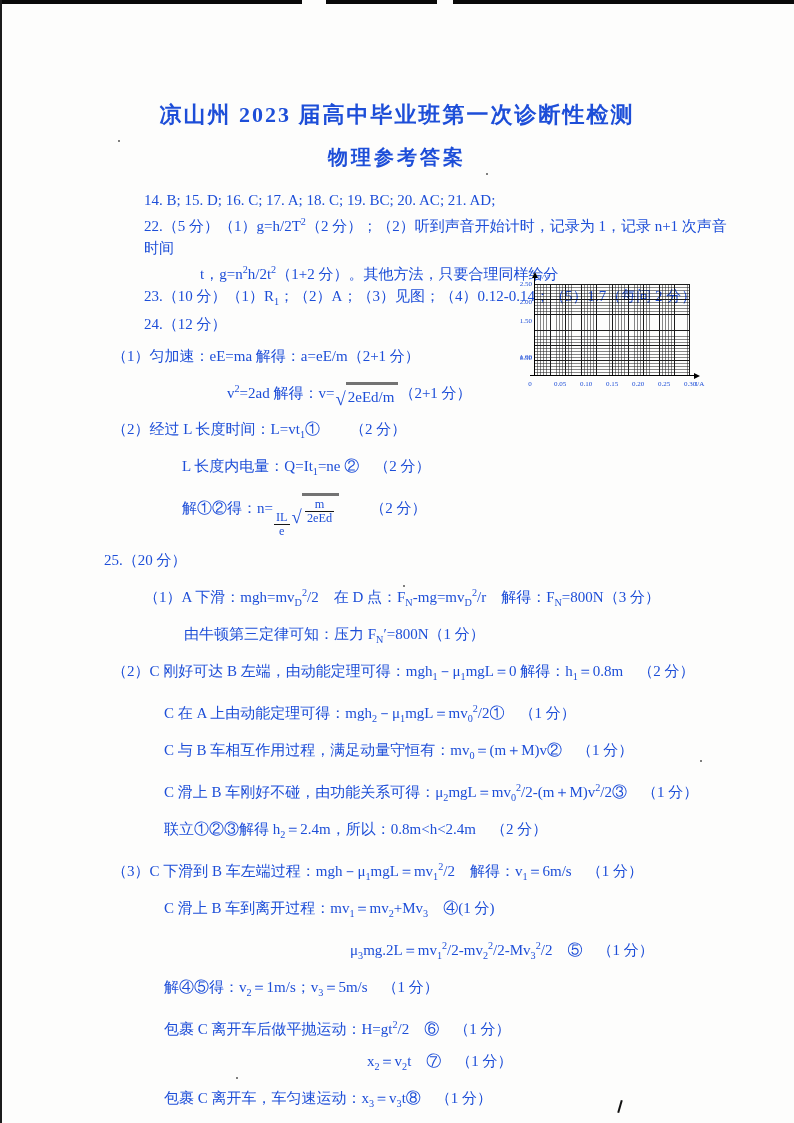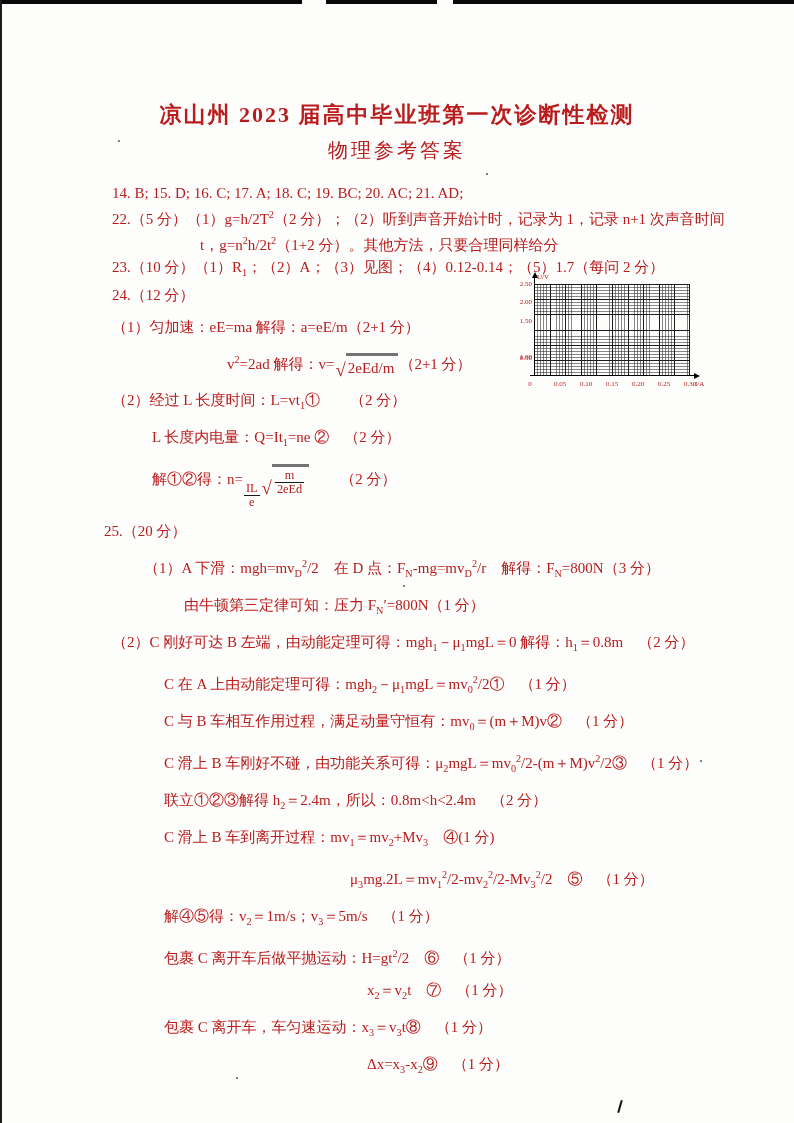--- a/index.html
+++ b/index.html
@@ -3,36 +3,36 @@
 <meta charset="utf-8">
 <style>
   html,body{margin:0;padding:0;background:#e8e8e8;}
   .page{
     position:relative;
     width:794px;height:1123px;
     margin:0 auto;
     background:#fdfdfc;
     overflow:hidden;
     font-family:"Liberation Serif","DejaVu Serif",serif;
-    color:#b91c1c;
+    color:#1d4ed8;
   }
   
   .edge-top{position:absolute;top:0;left:0;width:100%;height:4px;
     background:linear-gradient(to right,#090909 0 38%,transparent 38% 41%,#090909 41% 55%,transparent 55% 57%,#090909 57% 100%);}
   .edge-left{position:absolute;top:0;left:0;width:2px;height:100%;background:#1c1c1c;}
   .speck{position:absolute;background:#555;border-radius:50%;}
   .mark-slash{position:absolute;left:619px;top:1100px;width:2px;height:13px;background:#111;transform:rotate(16deg);}
   
   .title{margin:0;padding-top:100px;text-align:center;font-size:22px;font-weight:bold;letter-spacing:2px;}
-  .subtitle{margin:7px 0 0 0;text-align:center;font-size:20px;font-weight:normal;letter-spacing:3px;}
+  .subtitle{margin:14px 0 0 0;text-align:center;font-size:20px;font-weight:bold;letter-spacing:3px;}
   .content{position:relative;margin-top:18px;padding-left:112px;padding-right:60px;font-size:15px;}
-  .l{line-height:22px;}
+  .l{line-height:22px;margin-left:32px;}
   .s{line-height:21px;margin-top:11px;}
   .ml26{} .ml32{margin-left:32px;} .ml52{margin-left:52px;}
-  .ml70{margin-left:40px;} .ml72{margin-left:72px;} .ml88{margin-left:88px;}
+  .ml70{margin-left:70px;} .ml72{margin-left:72px;} .ml88{margin-left:88px;}
   .ml115{margin-left:115px;} .ml238{margin-left:238px;} .ml255{margin-left:255px;}
   .mlneg{margin-left:-8px;}
   sup{font-size:0.68em;} sub{font-size:0.68em;}
   .frac{display:inline-flex;flex-direction:column;vertical-align:-0.65em;text-align:center;
         font-size:0.82em;line-height:1.1;margin:0 1px;}
   .frac .num{border-bottom:1px solid #161616;padding:0 2px;}
   .frac .den{padding:0 2px;}
   .sqrt{display:inline-flex;align-items:stretch;vertical-align:middle;margin:0 1px;}
   .sqrt-sym{font-size:1.25em;line-height:1;align-self:flex-end;transform:translateY(1px);}
   .rad{border-top:3px solid #737373;padding:2px 4px 0 2px;display:inline-flex;align-items:center;}
@@ -96,20 +96,21 @@
         </span>　　（2 分）</div>
 
     <div class="s mlneg">25.（20 分）</div>
     <div class="s ml32">（1）A 下滑：mgh=mv<sub>D</sub><sup>2</sup>/2　在 D 点：F<sub>N</sub>-mg=mv<sub>D</sub><sup>2</sup>/r　解得：F<sub>N</sub>=800N（3 分）</div>
     <div class="s ml72">由牛顿第三定律可知：压力 F<sub>N</sub>′=800N（1 分）</div>
     <div class="s ml26">（2）C 刚好可达 B 左端，由动能定理可得：mgh<sub>1</sub>－μ<sub>1</sub>mgL＝0 解得：h<sub>1</sub>＝0.8m　（2 分）</div>
     <div class="s ml52">C 在 A 上由动能定理可得：mgh<sub>2</sub>－μ<sub>1</sub>mgL＝mv<sub>0</sub><sup>2</sup>/2①　（1 分）</div>
     <div class="s ml52">C 与 B 车相互作用过程，满足动量守恒有：mv<sub>0</sub>＝(m＋M)v②　（1 分）</div>
     <div class="s ml52">C 滑上 B 车刚好不碰，由功能关系可得：μ<sub>2</sub>mgL＝mv<sub>0</sub><sup>2</sup>/2-(m＋M)v<sup>2</sup>/2③　（1 分）</div>
     <div class="s ml52">联立①②③解得 h<sub>2</sub>＝2.4m，所以：0.8m&lt;h&lt;2.4m　（2 分）</div>
+    <div class="s ml26">（3）C 下滑到 B 车左端过程：mgh－μ<sub>1</sub>mgL＝mv<sub>1</sub><sup>2</sup>/2　解得：v<sub>1</sub>＝6m/s　（1 分）</div>
     <div class="s ml52">C 滑上 B 车到离开过程：mv<sub>1</sub>＝mv<sub>2</sub>+Mv<sub>3</sub>　④(1 分)</div>
     <div class="s ml238">μ<sub>3</sub>mg.2L＝mv<sub>1</sub><sup>2</sup>/2-mv<sub>2</sub><sup>2</sup>/2-Mv<sub>3</sub><sup>2</sup>/2　⑤　（1 分）</div>
     <div class="s ml52">解④⑤得：v<sub>2</sub>＝1m/s；v<sub>3</sub>＝5m/s　（1 分）</div>
     <div class="s ml52">包裹 C 离开车后做平抛运动：H=gt<sup>2</sup>/2　⑥　（1 分）</div>
     <div class="s ml255">x<sub>2</sub>＝v<sub>2</sub>t　⑦　（1 分）</div>
     <div class="s ml52">包裹 C 离开车，车匀速运动：x<sub>3</sub>＝v<sub>3</sub>t⑧　（1 分）</div>
     <div class="s ml255">Δx=x<sub>3</sub>-x<sub>2</sub>⑨　（1 分）</div>
 
   </div>
 

